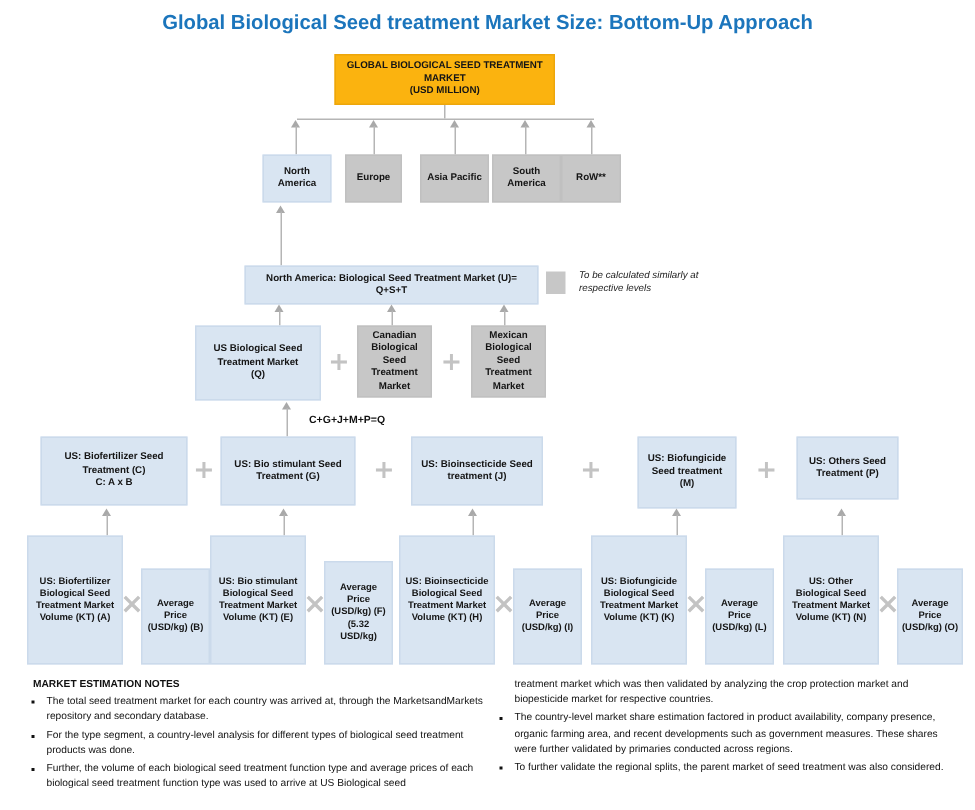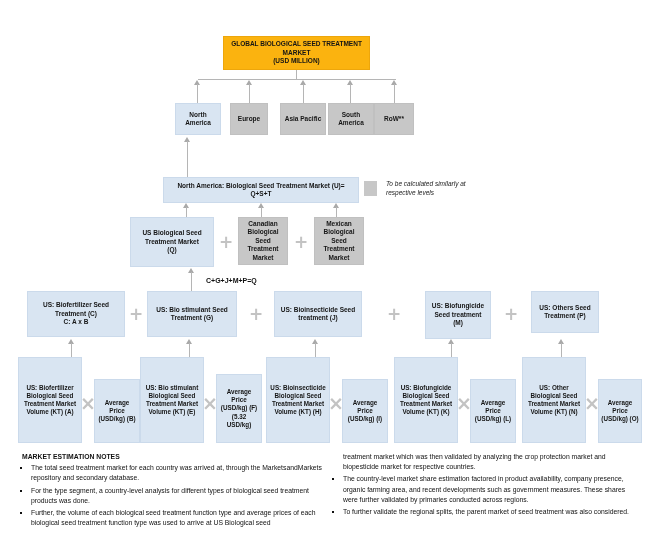--- a/index.html
+++ b/index.html
@@ -39,20 +39,21 @@
   .notes h4{margin:0 0 1px 0;font-size:6.8px;font-weight:bold;}
   .notes ul{margin:0;padding-left:9px;list-style-type:square;}
   .notes li{margin:0 0 2px 0;}
   .notes .cont{margin:0 0 2px 0;padding-left:9px;}
 </style>
 </head>
 <body>
 
 <div class="canvas">
 
+  <div class="title">Global Biological Seed treatment Market Size: Bottom-Up Approach</div>
 
   <div class="bx gold" style="left:223px;top:36px;width:147px;height:34px;">GLOBAL BIOLOGICAL SEED TREATMENT MARKET
 (USD MILLION)</div>
 
   <div class="vline" style="left:296px;top:70px;height:9px;"></div>
   <div class="hline" style="left:198px;top:79px;width:198px;"></div>
   <div class="uparrow" style="left:194px;top:80px;height:23px;"></div>
   <div class="uparrow" style="left:246px;top:80px;height:23px;"></div>
   <div class="uparrow" style="left:300px;top:80px;height:23px;"></div>
   <div class="uparrow" style="left:347px;top:80px;height:23px;"></div>

